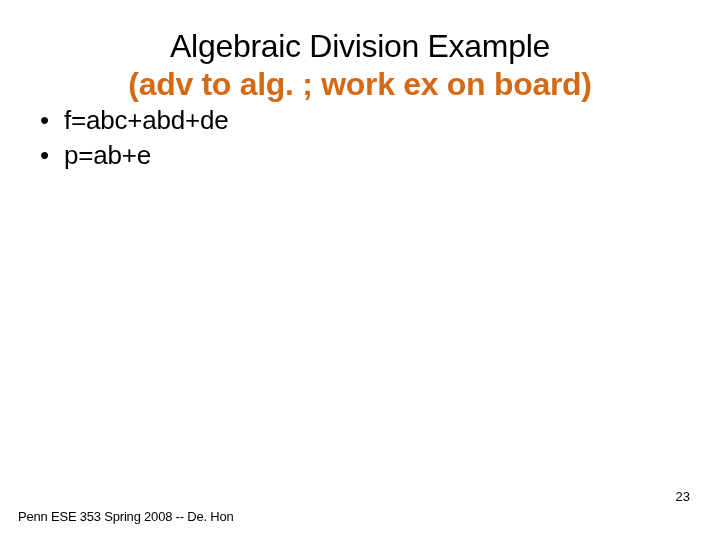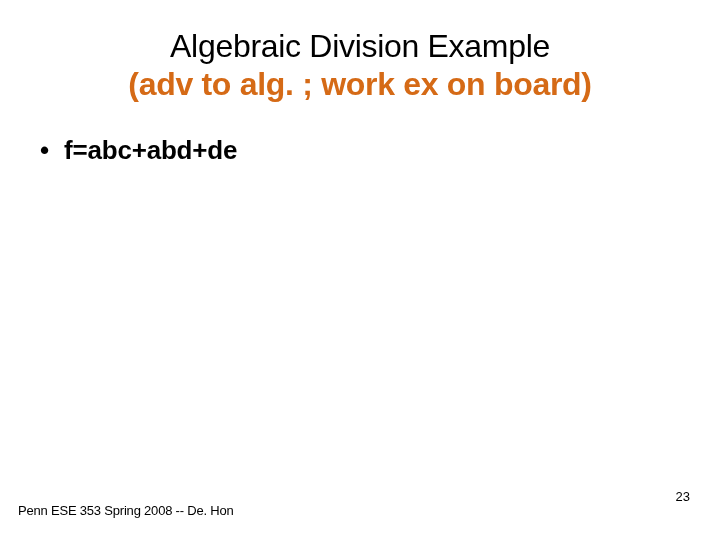--- a/index.html
+++ b/index.html
@@ -22,42 +22,40 @@
     letter-spacing: -0.3px;
   }
   .title-line2 {
     font-size: 32px;
     font-weight: 700;
     color: #d56a16;
     line-height: 1.2;
     letter-spacing: -0.3px;
   }
   .body {
-    margin-top: 30px;
-    font-weight: bold;
   }
   .bullet {
     font-size: 26px;
     color: #000000;
     line-height: 1.35;
     padding-left: 28px;
     position: relative;
     letter-spacing: -0.2px;
   }
   .bullet::before {
     content: "•";
     position: absolute;
     left: 4px;
     top: 0;
     font-size: 26px;
   }
   .footer {
     position: absolute;
     left: 18px;
-    bottom: 22px;
+    bottom: 16px;
     font-size: 13px;
     color: #000000;
     letter-spacing: -0.2px;
   }
   .pagenum {
     position: absolute;
     right: 30px;
     bottom: 36px;
     font-size: 13px;
     color: #000000;
@@ -66,16 +64,17 @@
 </head>
 <body>
 
 <div class="slide">
   <div class="title-block">
     <div class="title-line1">Algebraic Division Example</div>
     <div class="title-line2">(adv to alg. ; work ex on board)</div>
   </div>
   <div class="body">
     <div class="bullet">f=abc+abd+de</div>
+    <div class="bullet">p=ab+e</div>
   </div>
   <div class="pagenum">23</div>
   <div class="footer">Penn ESE 353 Spring 2008 -- De. Hon</div>
 </div>
 
 </body></html>

